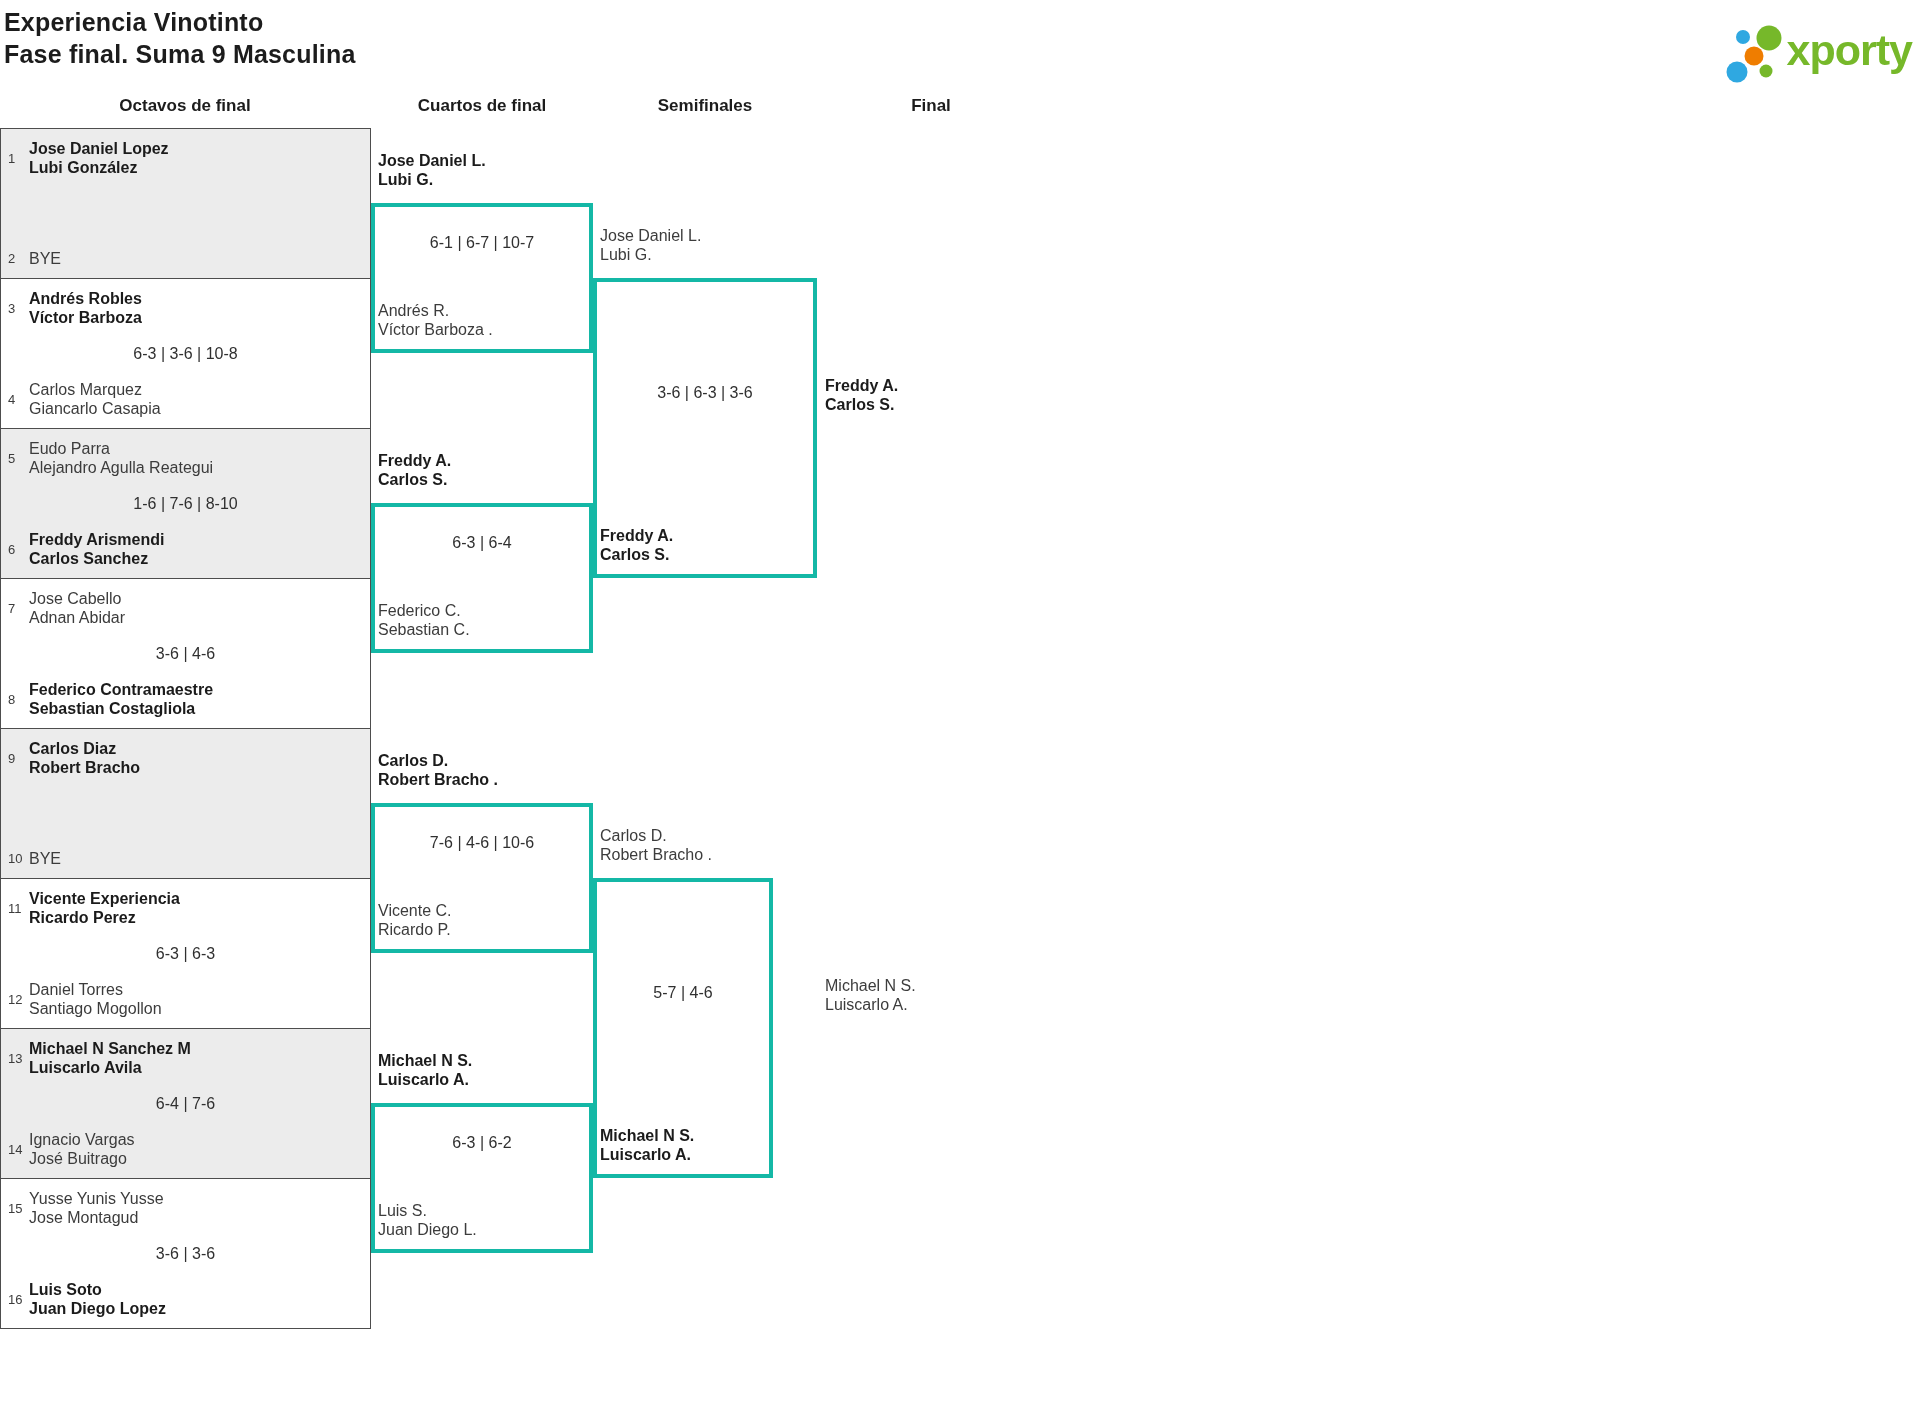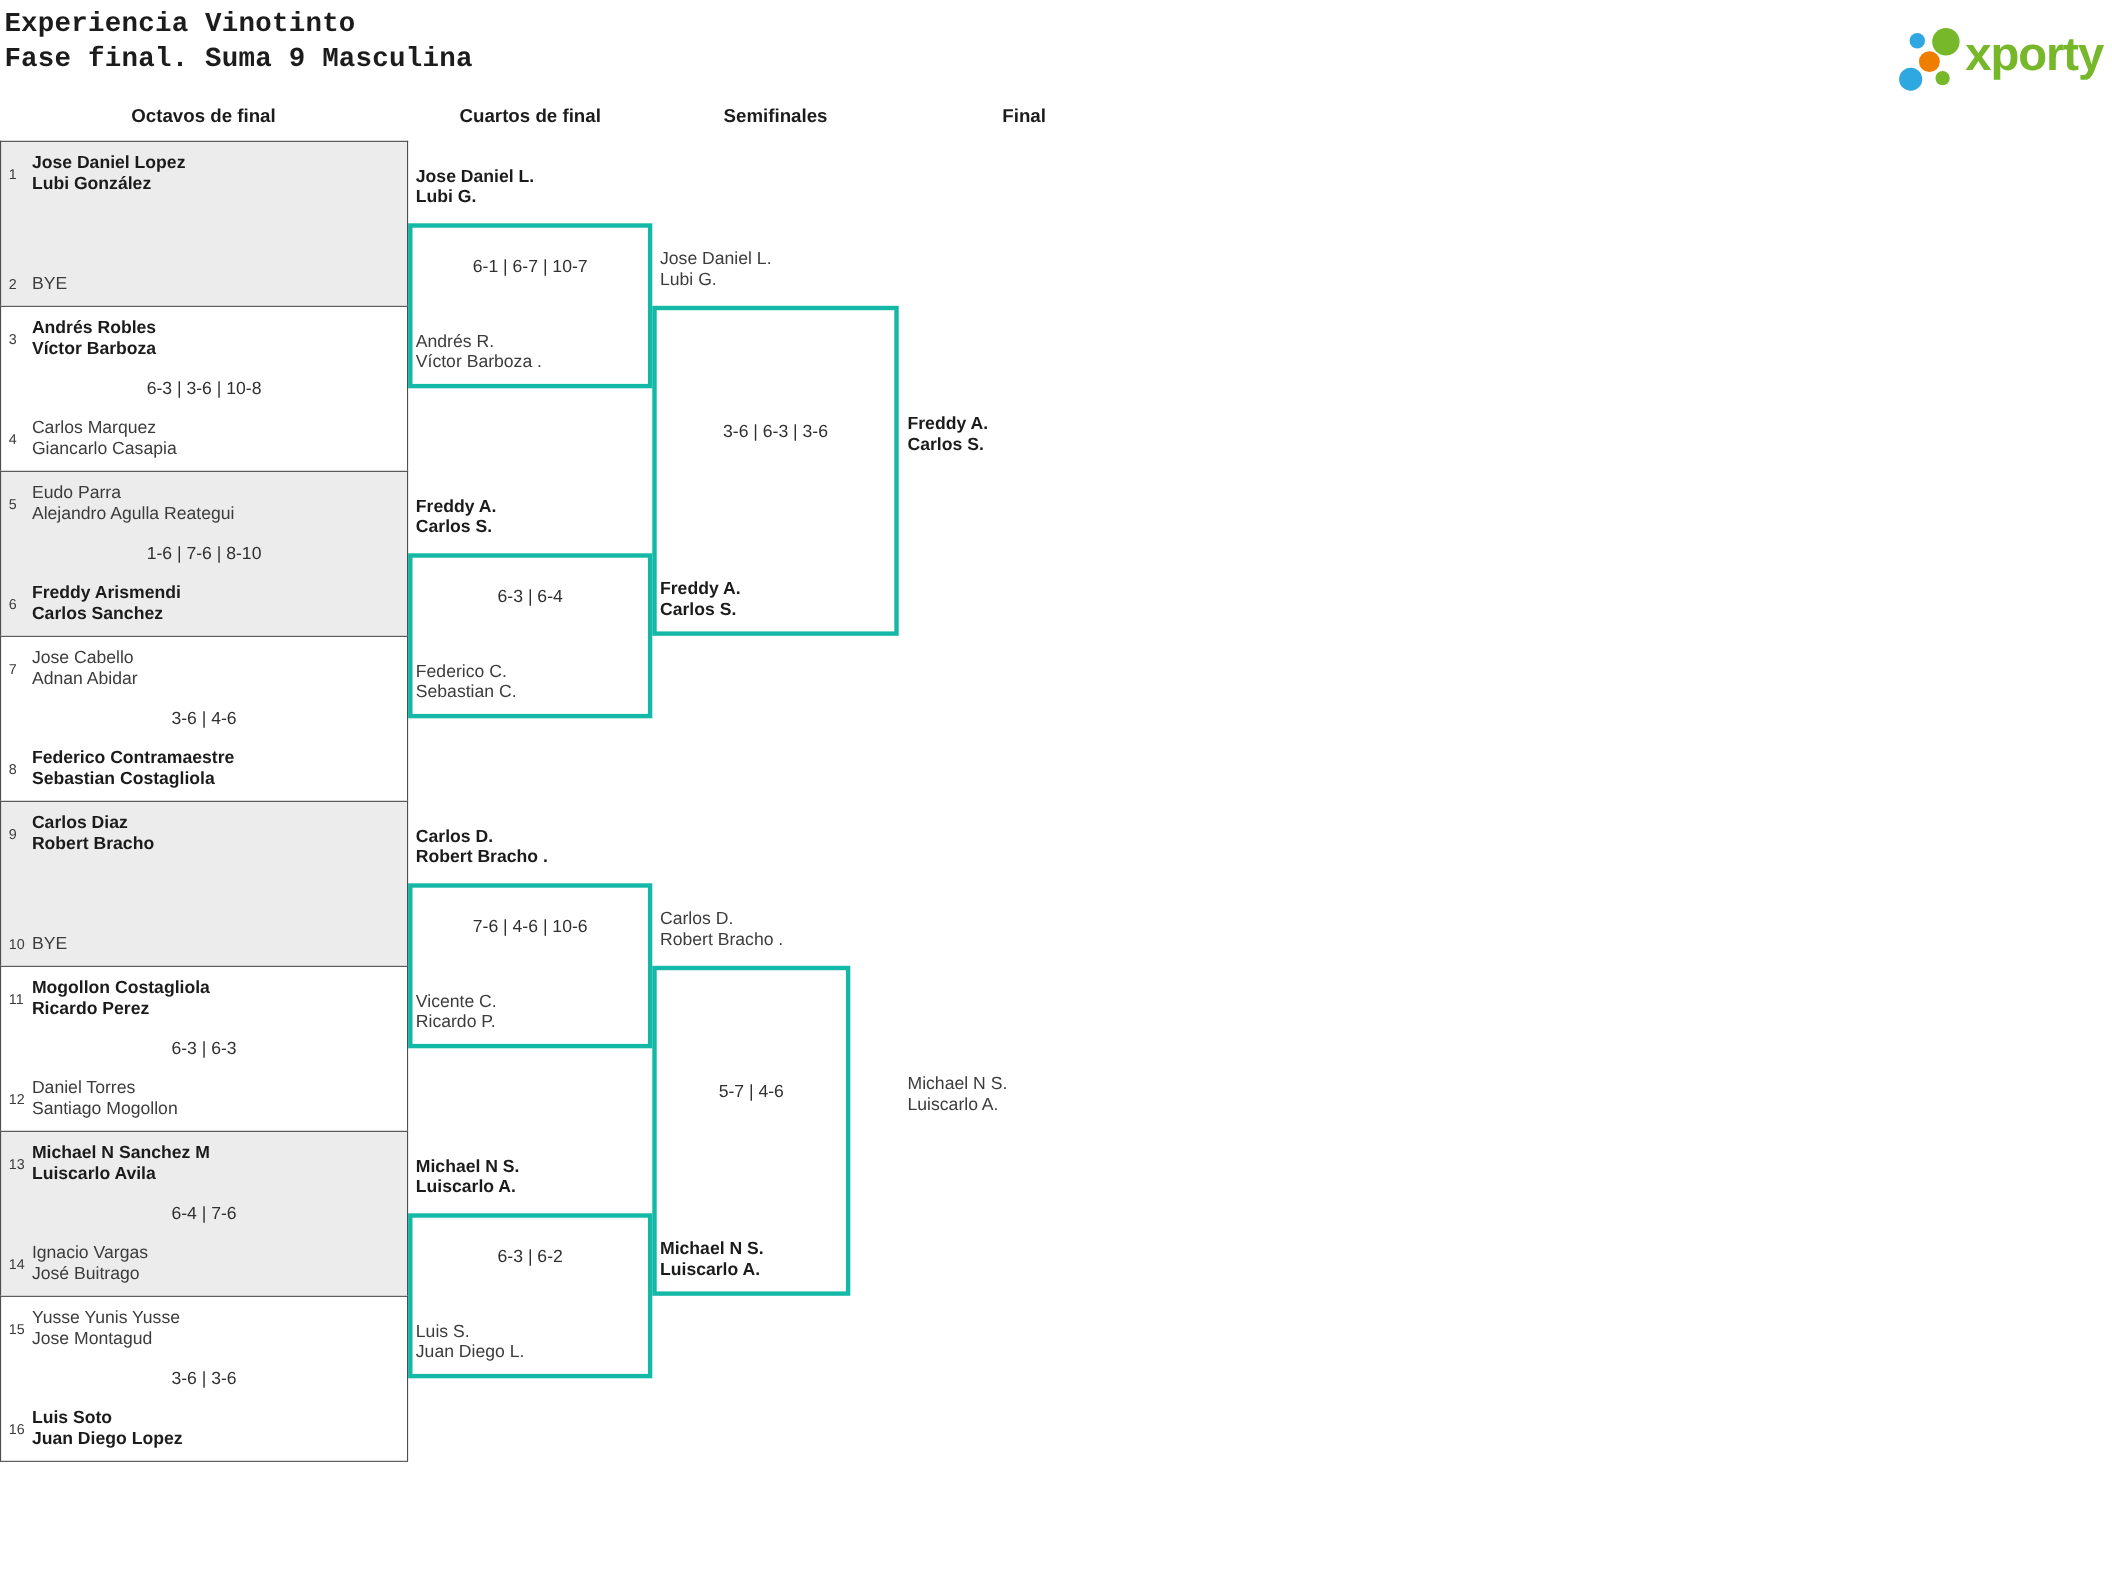--- a/index.html
+++ b/index.html
@@ -1,20 +1,20 @@
 <!DOCTYPE html>
 <html><head>
 <meta charset="utf-8">
 <style>
   html,body{margin:0;padding:0;background:#fff;}
   .page{position:relative;width:1920px;height:1426px;background:#fff;overflow:hidden;
         font-family:"Liberation Sans", sans-serif;color:#222;}
   
   .titlebox{position:absolute;left:4px;top:6px;}
-  .titlebox h1,.titlebox h2{margin:0;font-size:25px;line-height:32px;font-weight:700;color:#1c1c1c;letter-spacing:.2px;font-family:Liberation Mono, monospace;}
+  .titlebox h1,.titlebox h2{margin:0;font-size:25px;line-height:32px;font-weight:700;color:#1c1c1c;letter-spacing:.2px;}
   
   .logo{position:absolute;top:6px;right:8px;display:flex;align-items:flex-start;margin-top:14px;}
   .logo-text{font-size:43px;font-weight:800;color:#76b82a;letter-spacing:-1px;line-height:60px;margin-left:2px;}
   
   .rhead{position:absolute;top:96px;width:220px;text-align:center;font-size:17px;font-weight:600;color:#1c1c1c;}
   
   .r16{position:absolute;left:0;width:371px;height:150px;box-sizing:border-box;
        border:1px solid #4d4d4d;border-bottom:none;background:#fff;}
   .r16.shade{background:#ececec;}
   .r16.last{border-bottom:1px solid #4d4d4d;height:151px;}
@@ -145,21 +145,21 @@
           <span class="l">BYE</span>
           <span class="l"></span>
         </span>
     </div>
   </div>
 
   <div class="r16" style="top:878px">
     <div class="team top win">
       <span class="seed">11</span>
       <span class="names">
-          <span class="l">Mogollon Costagliola</span>
+          <span class="l">Vicente Experiencia</span>
           <span class="l">Ricardo Perez</span>
         </span>
     </div>
     <div class="score">6-3 | 6-3</div>
     <div class="team bottom">
       <span class="seed">12</span>
       <span class="names">
           <span class="l">Daniel Torres</span>
           <span class="l">Santiago Mogollon</span>
         </span>

